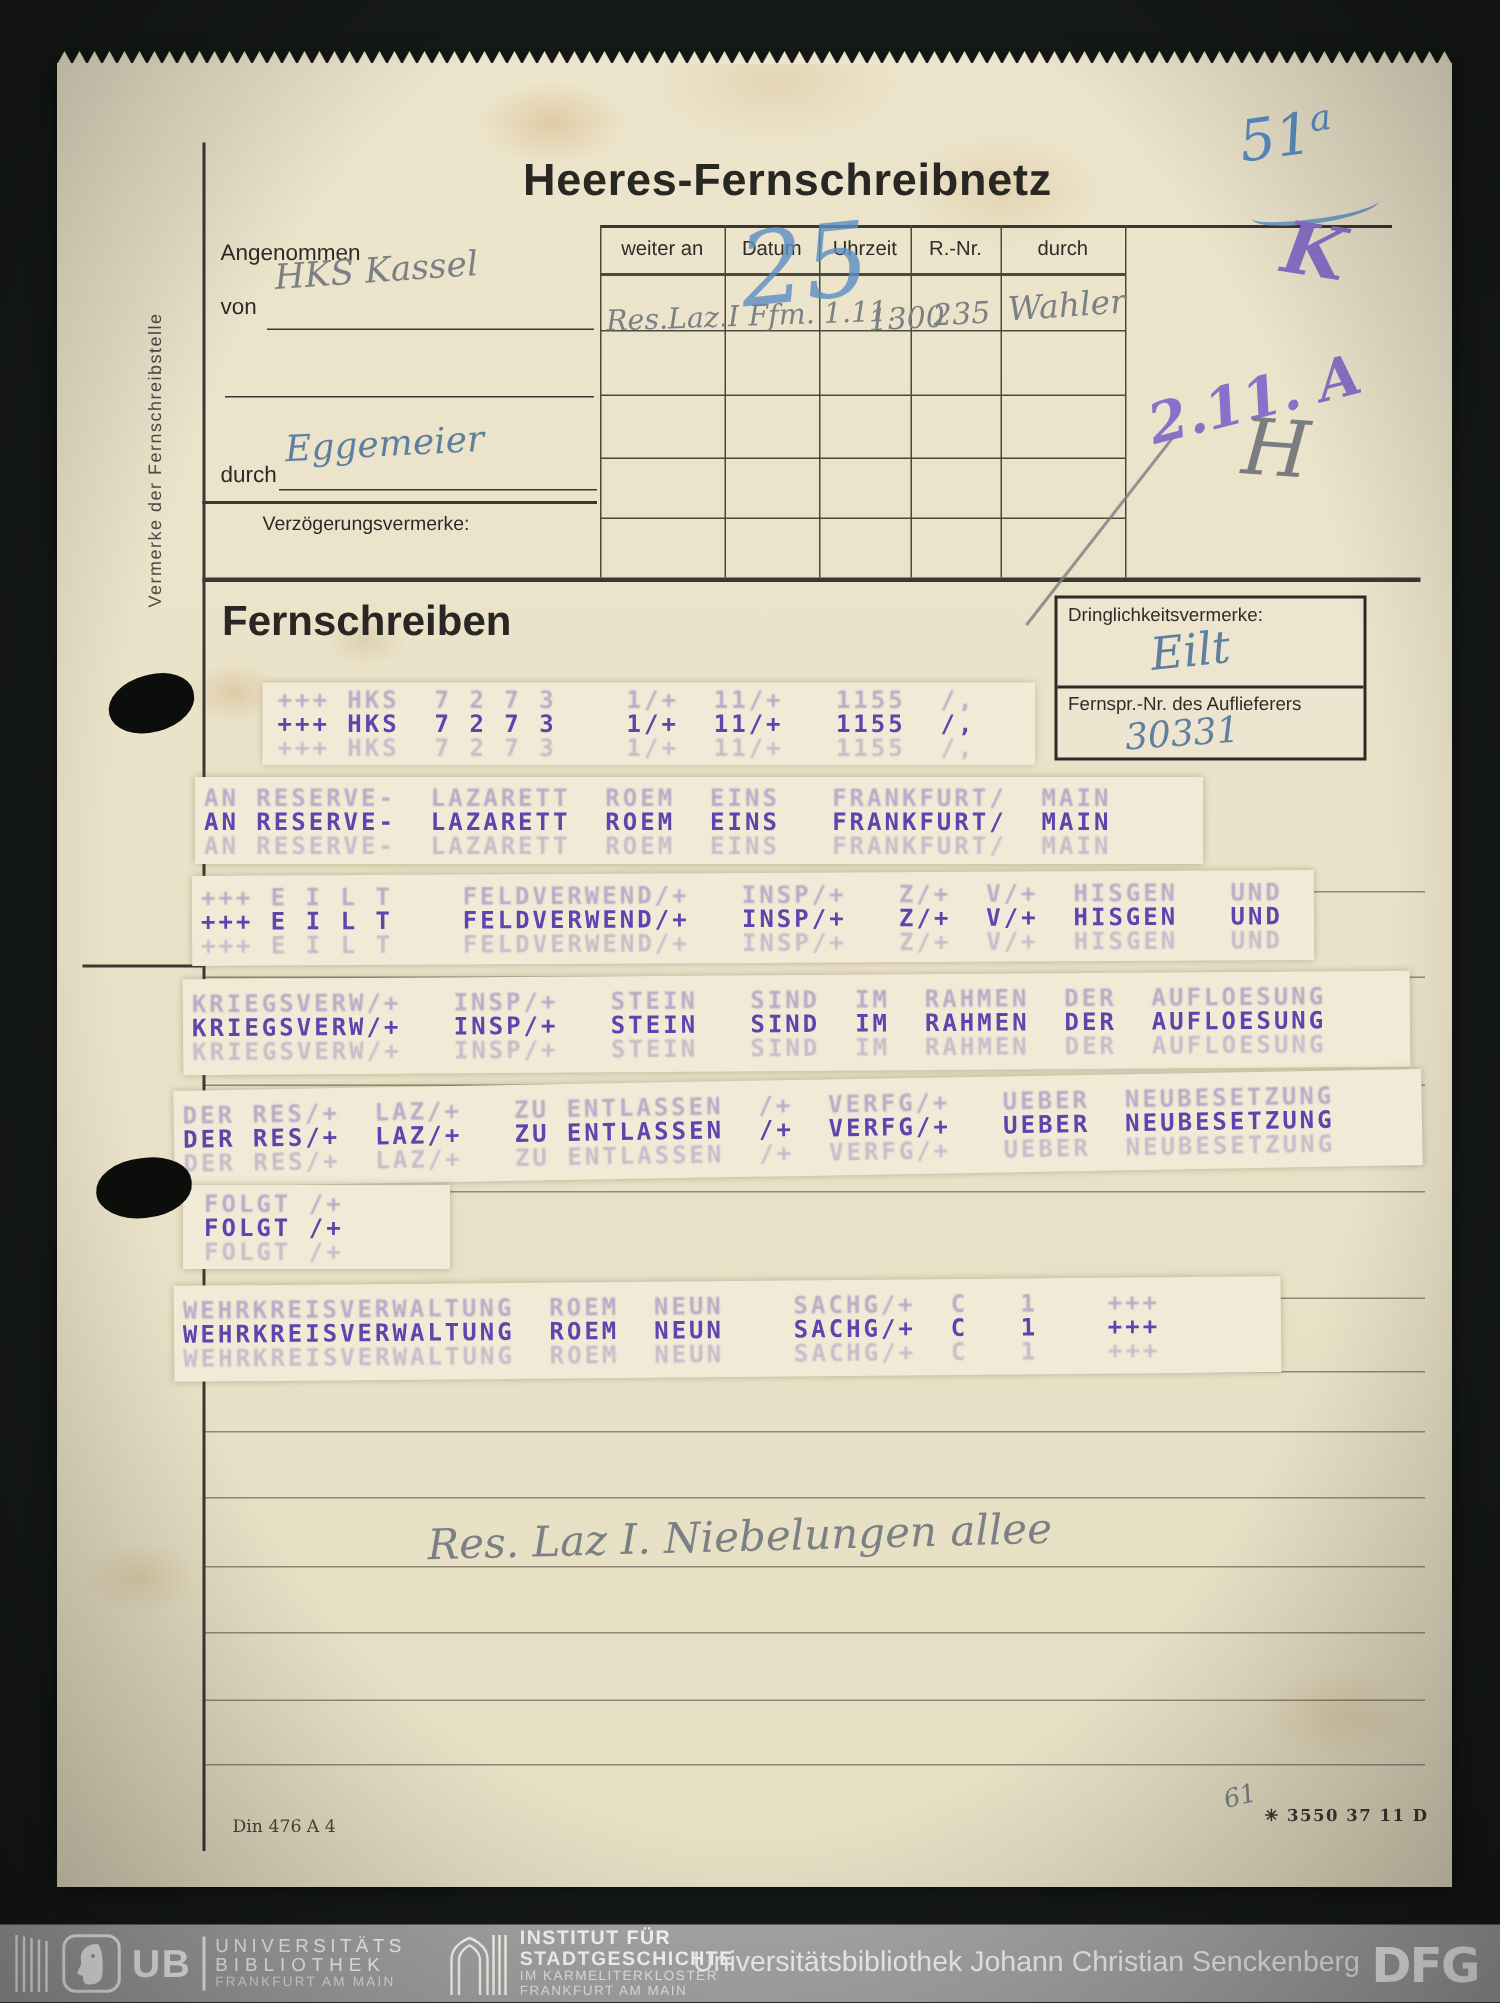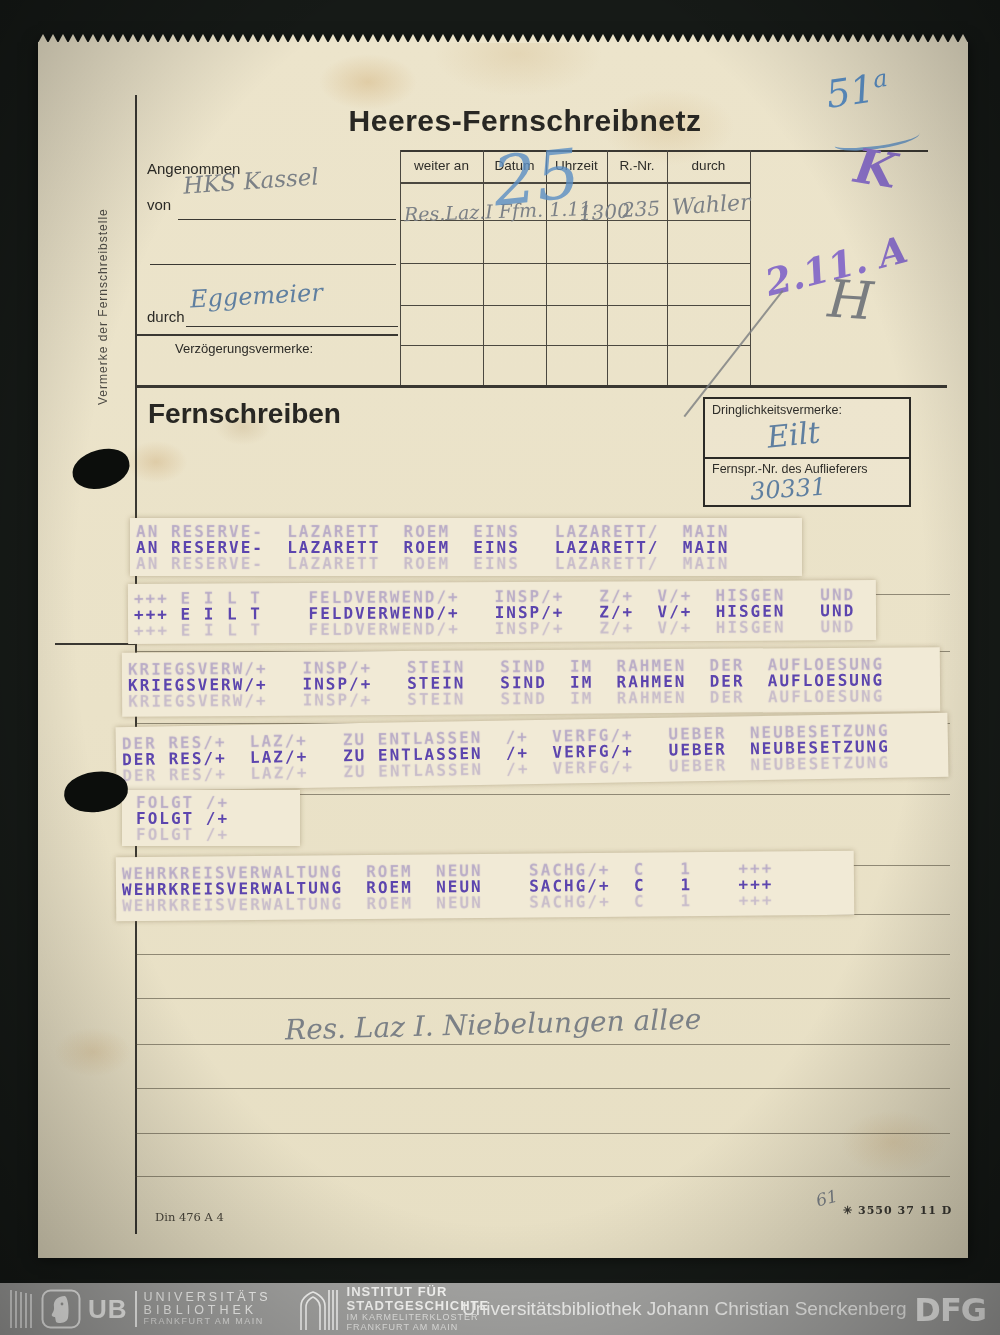--- a/index.html
+++ b/index.html
@@ -143,22 +143,25 @@
     <div class="ruled" style="top:823px;"></div>
     <div class="ruled" style="top:872px;"></div>
     <div class="ruled" style="top:912px;"></div>
     <div class="ruled" style="top:956px;"></div>
     <div class="ruled" style="top:1002px;"></div>
     <div class="ruled" style="top:1046px;"></div>
     <div class="ruled" style="top:1091px;"></div>
     <div class="ruled" style="top:1134px;"></div>
     <div class="rule" style="left:17px;top:601px;width:80px;height:2px;"></div>
 
+    <div class="strip" style="left:137px;top:413px;width:515px;height:55px;">
+      <span class="tele" style="padding-left:10px;">+++ HKS  7 2 7 3    1/+  11/+   1155  /,</span>
+    </div>
     <div class="strip" style="left:92px;top:476px;width:672px;height:58px;">
-      <span class="tele" style="padding-left:6px;">AN RESERVE-  LAZARETT  ROEM  EINS   LAZARETT/  MAIN</span>
+      <span class="tele" style="padding-left:6px;">AN RESERVE-  LAZARETT  ROEM  EINS   FRANKFURT/  MAIN</span>
     </div>
     <div class="strip" style="left:90px;top:540px;width:748px;height:60px;transform:rotate(-0.3deg);">
       <span class="tele" style="padding-left:6px;">+++ E I L T    FELDVERWEND/+   INSP/+   Z/+  V/+  HISGEN   UND</span>
     </div>
     <div class="strip" style="left:84px;top:608px;width:818px;height:64px;transform:rotate(-0.4deg);">
       <span class="tele" style="padding-left:6px;">KRIEGSVERW/+   INSP/+   STEIN   SIND  IM  RAHMEN  DER  AUFLOESUNG</span>
     </div>
     <div class="strip" style="left:78px;top:678px;width:832px;height:64px;transform:rotate(-1deg);">
       <span class="tele" style="padding-left:6px;">DER RES/+  LAZ/+   ZU ENTLASSEN  /+  VERFG/+   UEBER  NEUBESETZUNG</span>
     </div>

